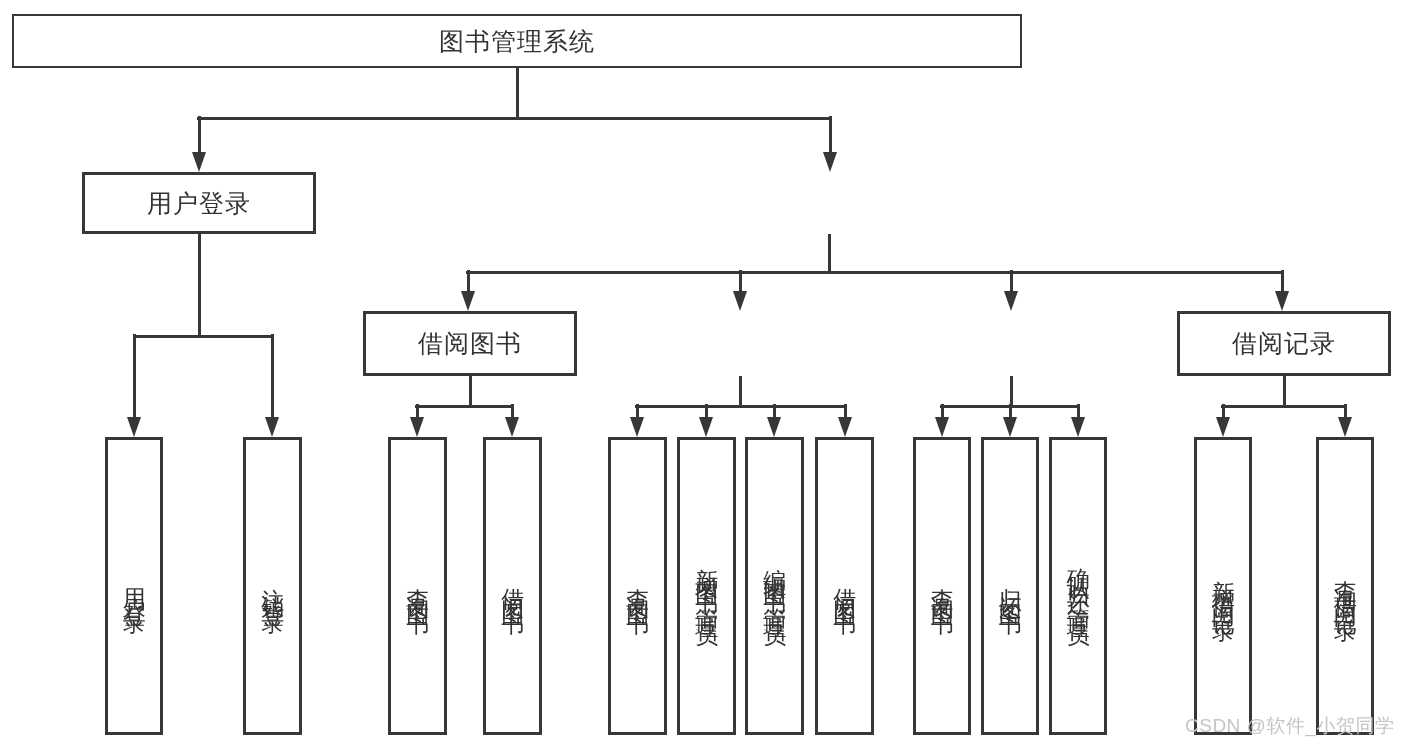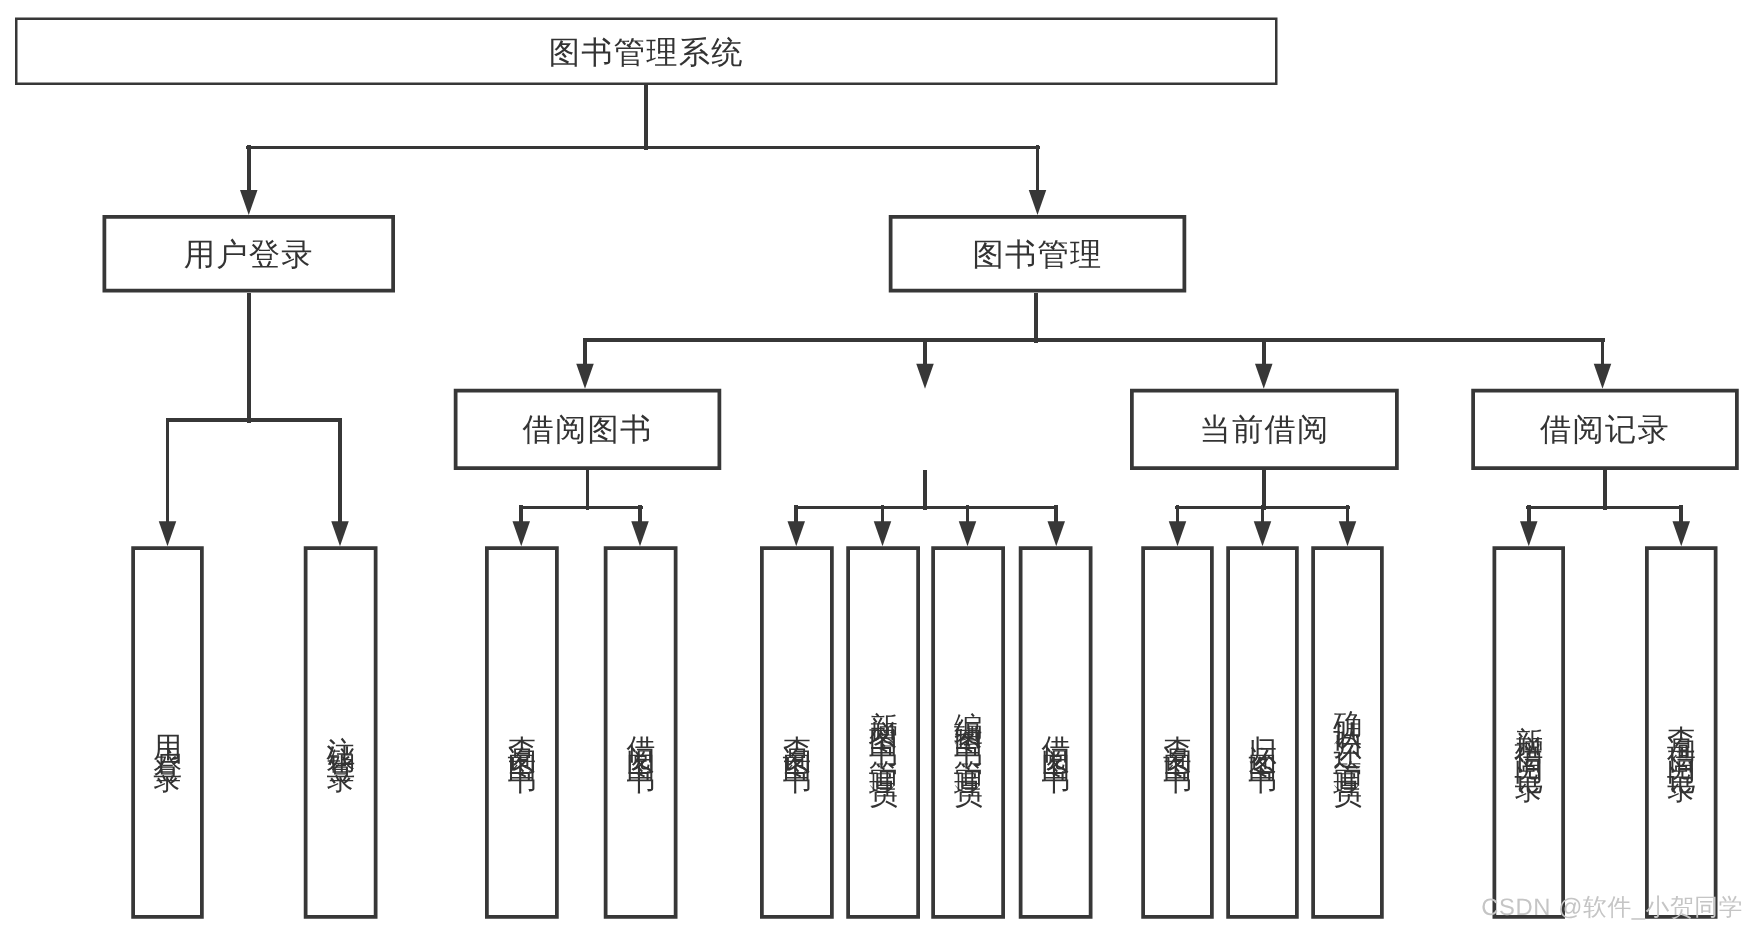--- a/index.html
+++ b/index.html
@@ -88,24 +88,22 @@
       <polygon points="1003,417 1017,417 1010,437"></polygon>
       <polygon points="1071,417 1085,417 1078,437"></polygon>
       <polygon points="1216,417 1230,417 1223,437"></polygon>
       <polygon points="1338,417 1352,417 1345,437"></polygon>
     </g>
   </svg>
 
   <div class="node h root" style="left:12px; top:14px; width:1010px; height:54px;">图书管理系统</div>
 
   <div class="node h" style="left:82px; top:172px; width:234px; height:62px;">用户登录</div>
-  <div class="node h" style="left:711px; top:172px; width:238px; height:62px;">图书管理</div>
 
   <div class="node h" style="left:363px; top:311px; width:214px; height:65px;">借阅图书</div>
-  <div class="node h" style="left:904px; top:311px; width:215px; height:65px;">当前借阅</div>
   <div class="node h" style="left:1177px; top:311px; width:214px; height:65px;">借阅记录</div>
 
   <div class="node v" style="left:105px; top:437px; width:58px; height:298px;">用户登录</div>
   <div class="node v" style="left:243px; top:437px; width:59px; height:298px;">注销登录</div>
 
   <div class="node v" style="left:388px; top:437px; width:59px; height:298px;">查询图书</div>
   <div class="node v" style="left:483px; top:437px; width:59px; height:298px;">借阅图书</div>
 
   <div class="node v" style="left:608px; top:437px; width:59px; height:298px;">查询图书</div>
   <div class="node v" style="left:677px; top:437px; width:59px; height:298px;">新增图书（管理员）</div>

